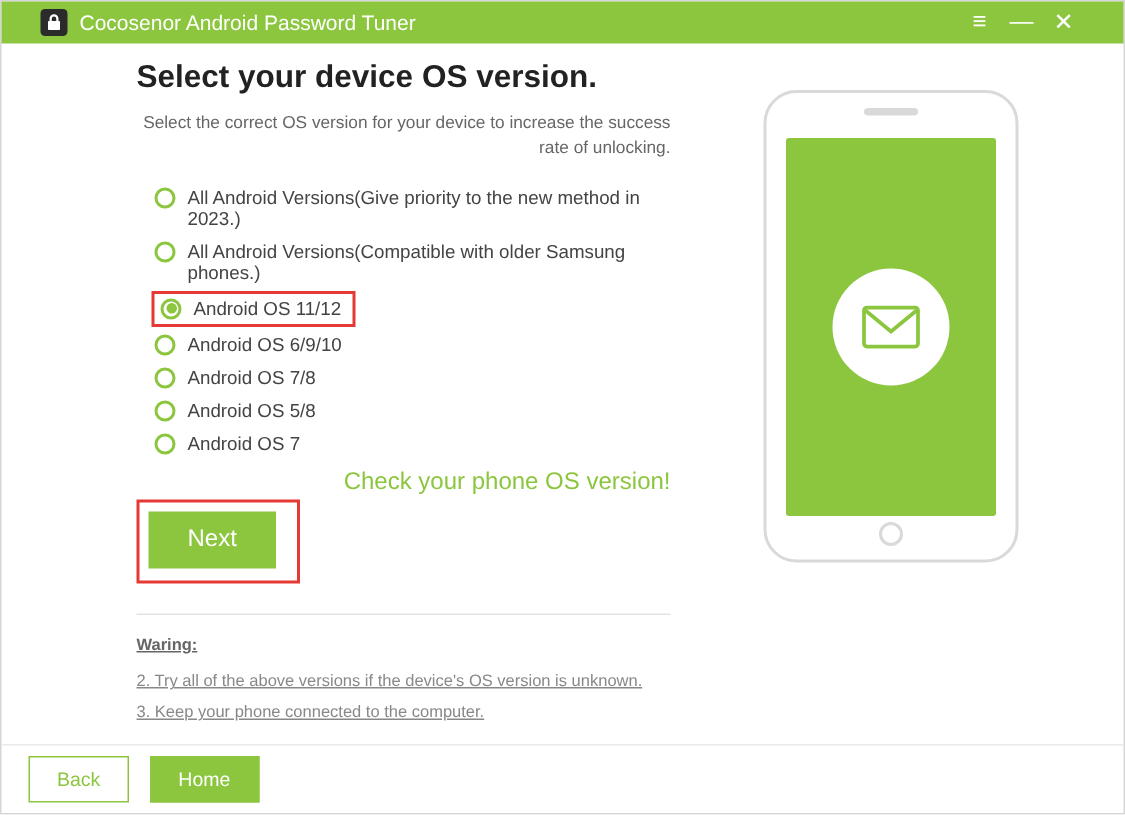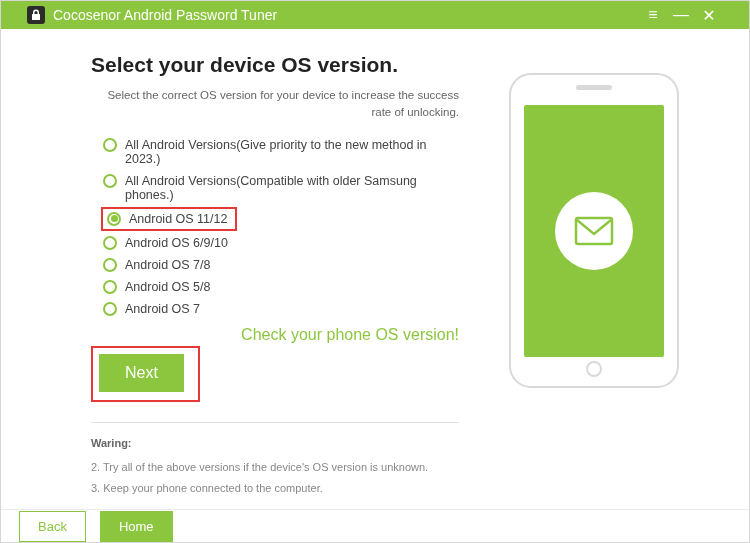--- a/index.html
+++ b/index.html
@@ -47,23 +47,23 @@
     height: 28px;
     display: flex;
     align-items: center;
     justify-content: center;
     color: #ffffff;
     cursor: pointer;
     font-size: 16px;
   }
   .content {
     flex: 1;
-    padding: 24px 60px 10px 90px;
-    display: flex;
-    gap: 40px;
+    padding: 11px 60px 10px 90px;
+    display: flex;
+    gap: 52px;
     position: relative;
   }
   .left-col {
     flex: 1;
     min-width: 0;
   }
   .heading {
     font-size: 21px;
     font-weight: 700;
     color: #222;
@@ -140,21 +140,21 @@
     border-top: 1px solid #e3e3e3;
     padding-top: 10px;
     font-size: 11px;
     color: #888;
   }
   .warning .warn-title {
     font-weight: 600;
     color: #666;
     margin-bottom: 4px;
   }
-  .warning div { line-height: 1.9; }
+  .warning div { line-height: 1.9; text-decoration: underline; }
 
   .right-col {
     width: 190px;
     flex-shrink: 0;
     display: flex;
     align-items: flex-start;
     justify-content: center;
     padding-top: 20px;
   }
   .phone {

